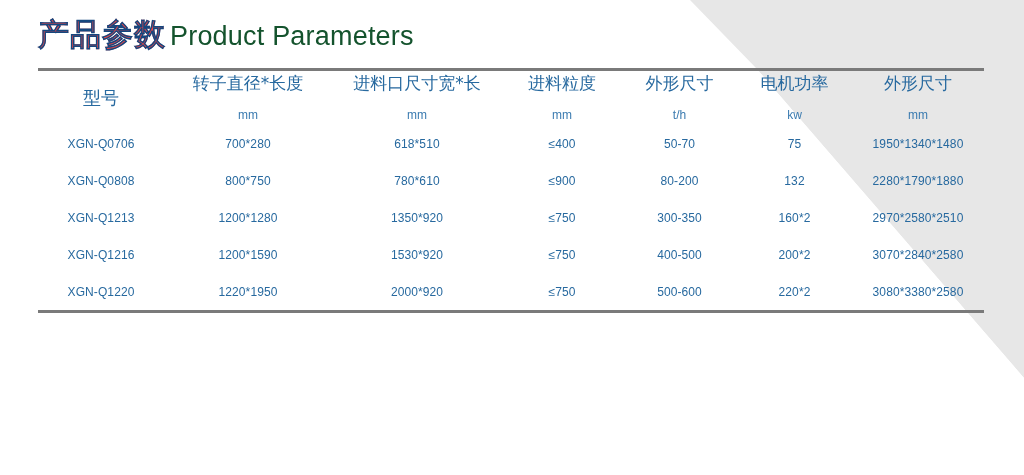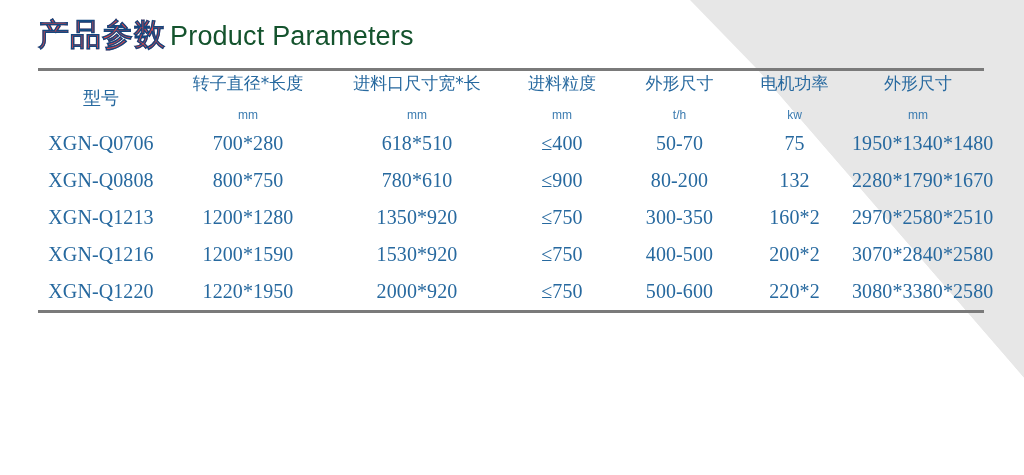--- a/index.html
+++ b/index.html
@@ -106,25 +106,24 @@
     display: block;
     font-size: 12px;
     color: #3b7bb0;
     margin-top: 13px;
   }
   thead th.single .hdr-main {
     font-size: 18px;
   }
 
   tbody td {
-    font-size: 20px;
+    font-size: 12px;
     height: 37px;
     border-bottom: 1px solid #c2c2c2;
     letter-spacing: 0.1px;
-    font-family: Liberation Serif, serif;
   }
   tbody tr:last-child td {
     border-bottom: none;
   }
 
   
   thead th.col-model,
   tbody td.col-model {
     border-right: 1px solid #9a9a9a;
   }
@@ -190,21 +189,21 @@
             <td>75</td>
             <td>1950*1340*1480</td>
           </tr>
           <tr>
             <td class="col-model">XGN-Q0808</td>
             <td>800*750</td>
             <td>780*610</td>
             <td>≤900</td>
             <td>80-200</td>
             <td>132</td>
-            <td>2280*1790*1670</td>
+            <td>2280*1790*1880</td>
           </tr>
           <tr>
             <td class="col-model">XGN-Q1213</td>
             <td>1200*1280</td>
             <td>1350*920</td>
             <td>≤750</td>
             <td>300-350</td>
             <td>160*2</td>
             <td>2970*2580*2510</td>
           </tr>

